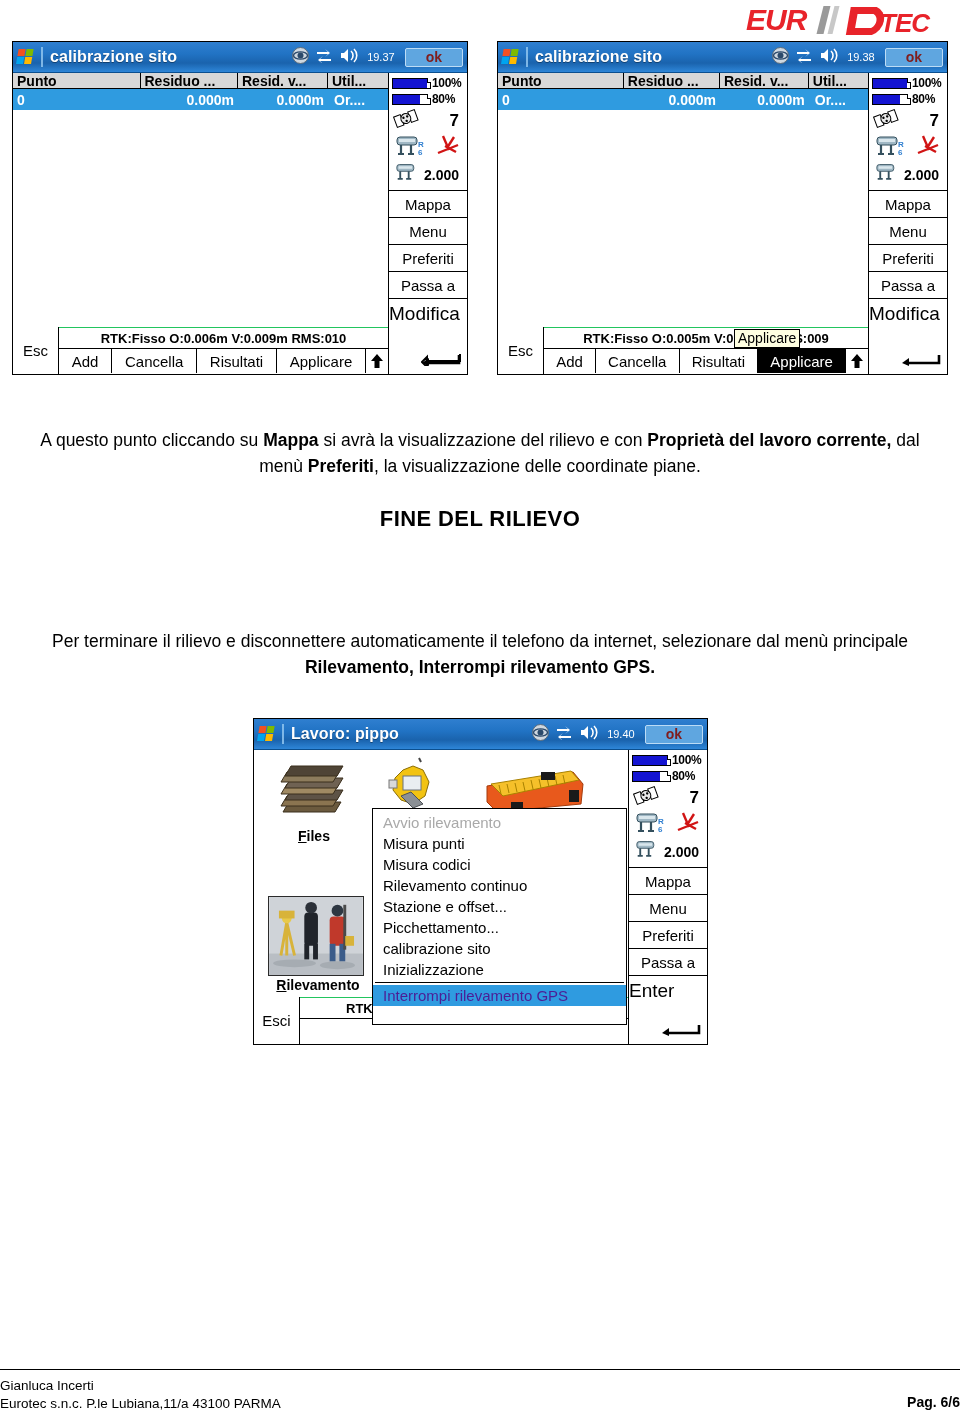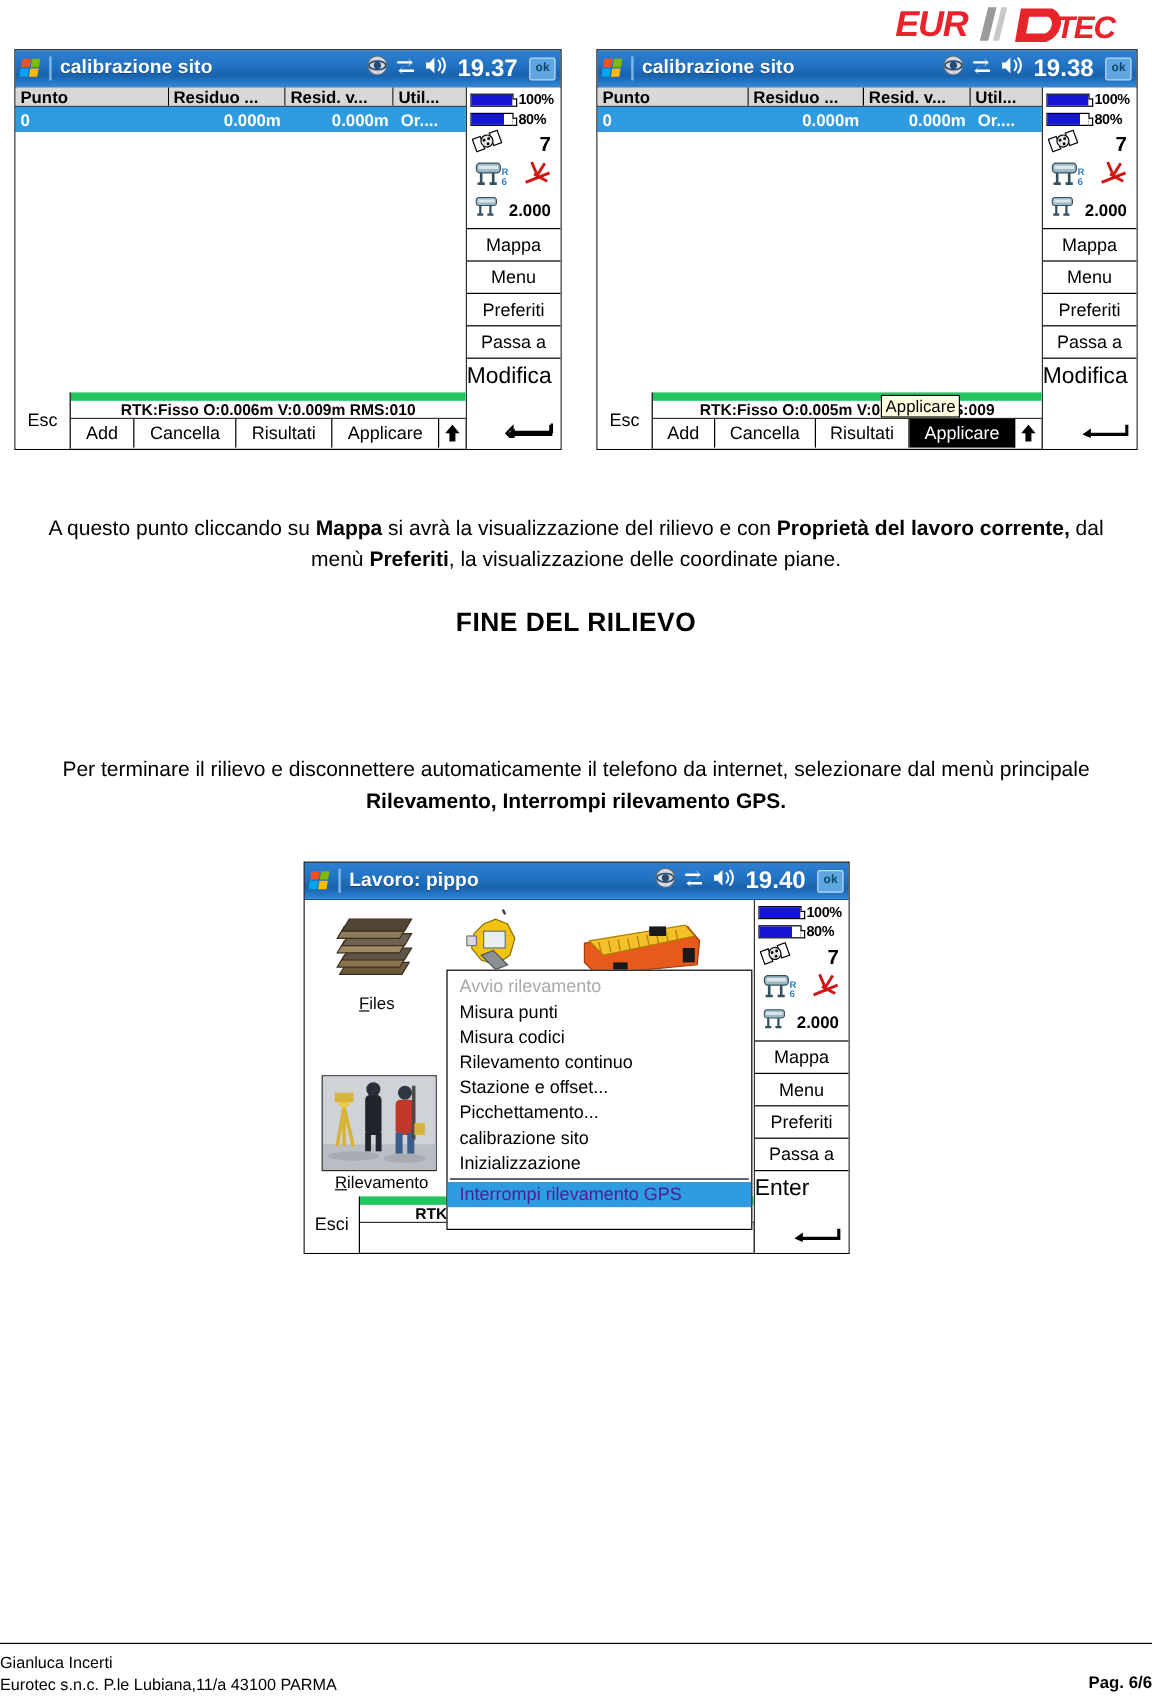--- a/index.html
+++ b/index.html
@@ -28,25 +28,25 @@
   }
   .winflag{ width:22px; height:20px; position:relative; flex:0 0 auto; margin-right:3px;}
   .winflag svg{ display:block; }
   .tb-sep{ width:2px; height:20px; background:#8fc4ef; margin-right:7px; opacity:.85;}
   .tb-title{
     color:#fff; font-weight:bold; font-size:16px; letter-spacing:.1px;
     white-space:nowrap; text-shadow:0 1px 0 rgba(0,0,0,.35);
   }
   .tb-spacer{ flex:1 1 auto; }
   .tb-icons{ display:flex; align-items:center; gap:6px; }
-  .tb-time{ color:#fff; font-weight:bold; font-size:20px; margin:0 4px 0 2px; }
+  .tb-time{ color:#fff; font-weight:normal; font-size:11px; margin:0 4px 0 2px; }
   .tb-ok{
-    color:#0c4a6e; font-weight:bold; font-size:10px;
+    color:#7f1d1d; font-weight:bold; font-size:14px;
     background:#5fa6e0; border:1px solid #bcdcf6; border-radius:2px;
-    padding:0px 4px 1px; line-height:16px;
+    padding:0px 20px 1px; line-height:16px;
   }
 
   .body-area{ position:relative; display:flex; height:calc(100% - 31px); }
   .leftcol{ position:relative; flex:1 1 auto; display:flex; flex-direction:column; border-right:1px solid #000;}
   .rightcol{ width:78px; flex:0 0 78px; display:flex; flex-direction:column; background:#fff; }
 
   
   .thead{ display:flex; height:16px; border-bottom:1px solid #000;}
   .th{
     background:#d8d8d8; border-right:1px solid #000;
@@ -81,21 +81,21 @@
   .skey.arrow{ flex:0 0 22px; border-right:none; }
 
   
   .bottomzone{ position:relative; }
   .bottomzone .escbig{
     position:absolute; left:0; top:0; width:46px; height:100%;
     border-right:1px solid #000; display:flex; align-items:center; justify-content:center;
     font-size:15px; background:#fff; z-index:3;
   }
   .bottomzone .zoneinner{ margin-left:46px; }
-  .zoneinner .statusline{ border-top:7px solid #22c55e; }
+  .zoneinner .statusline{ border-top:1px solid #22c55e; }
 
   
   .rc-stats{ border-bottom:1px solid #000; padding:2px 3px 3px; }
   .batt-row{ display:flex; align-items:center; gap:4px; height:16px;}
   .batt{
     width:36px; height:11px; border:1px solid #000; position:relative; background:#fff;
   }
   .batt:after{
     content:""; position:absolute; right:-4px; top:3px; width:3px; height:5px;
     border:1px solid #000; border-left:none; background:#fff;
@@ -130,21 +130,21 @@
   }
   .para b{ font-weight:bold; }
   .heading{
     position:absolute; left:0; width:960px; text-align:center;
     font-size:22px; font-weight:bold; letter-spacing:.4px;
   }
 
   
   .icons-area{ position:relative; flex:1 1 auto; background:#fff; overflow:hidden; }
   .ico-cell{ position:absolute; text-align:center; font-size:14px; font-weight:bold; }
-  .ico-label{ margin-top:1px; font-size:14px; font-weight:normal; }
+  .ico-label{ margin-top:1px; font-size:14px; font-weight:bold; }
   .ico-label u{ text-decoration:underline; }
   .photo{ border:1px solid #2b2b2b; display:block; }
 
   .menu{
     position:absolute; background:#fff; border:1px solid #000;
     z-index:8; padding:3px 0 18px;
   }
   .mitem{
     font-size:15px; line-height:21px; padding:0 8px 0 10px; white-space:nowrap; color:#000;
   }

